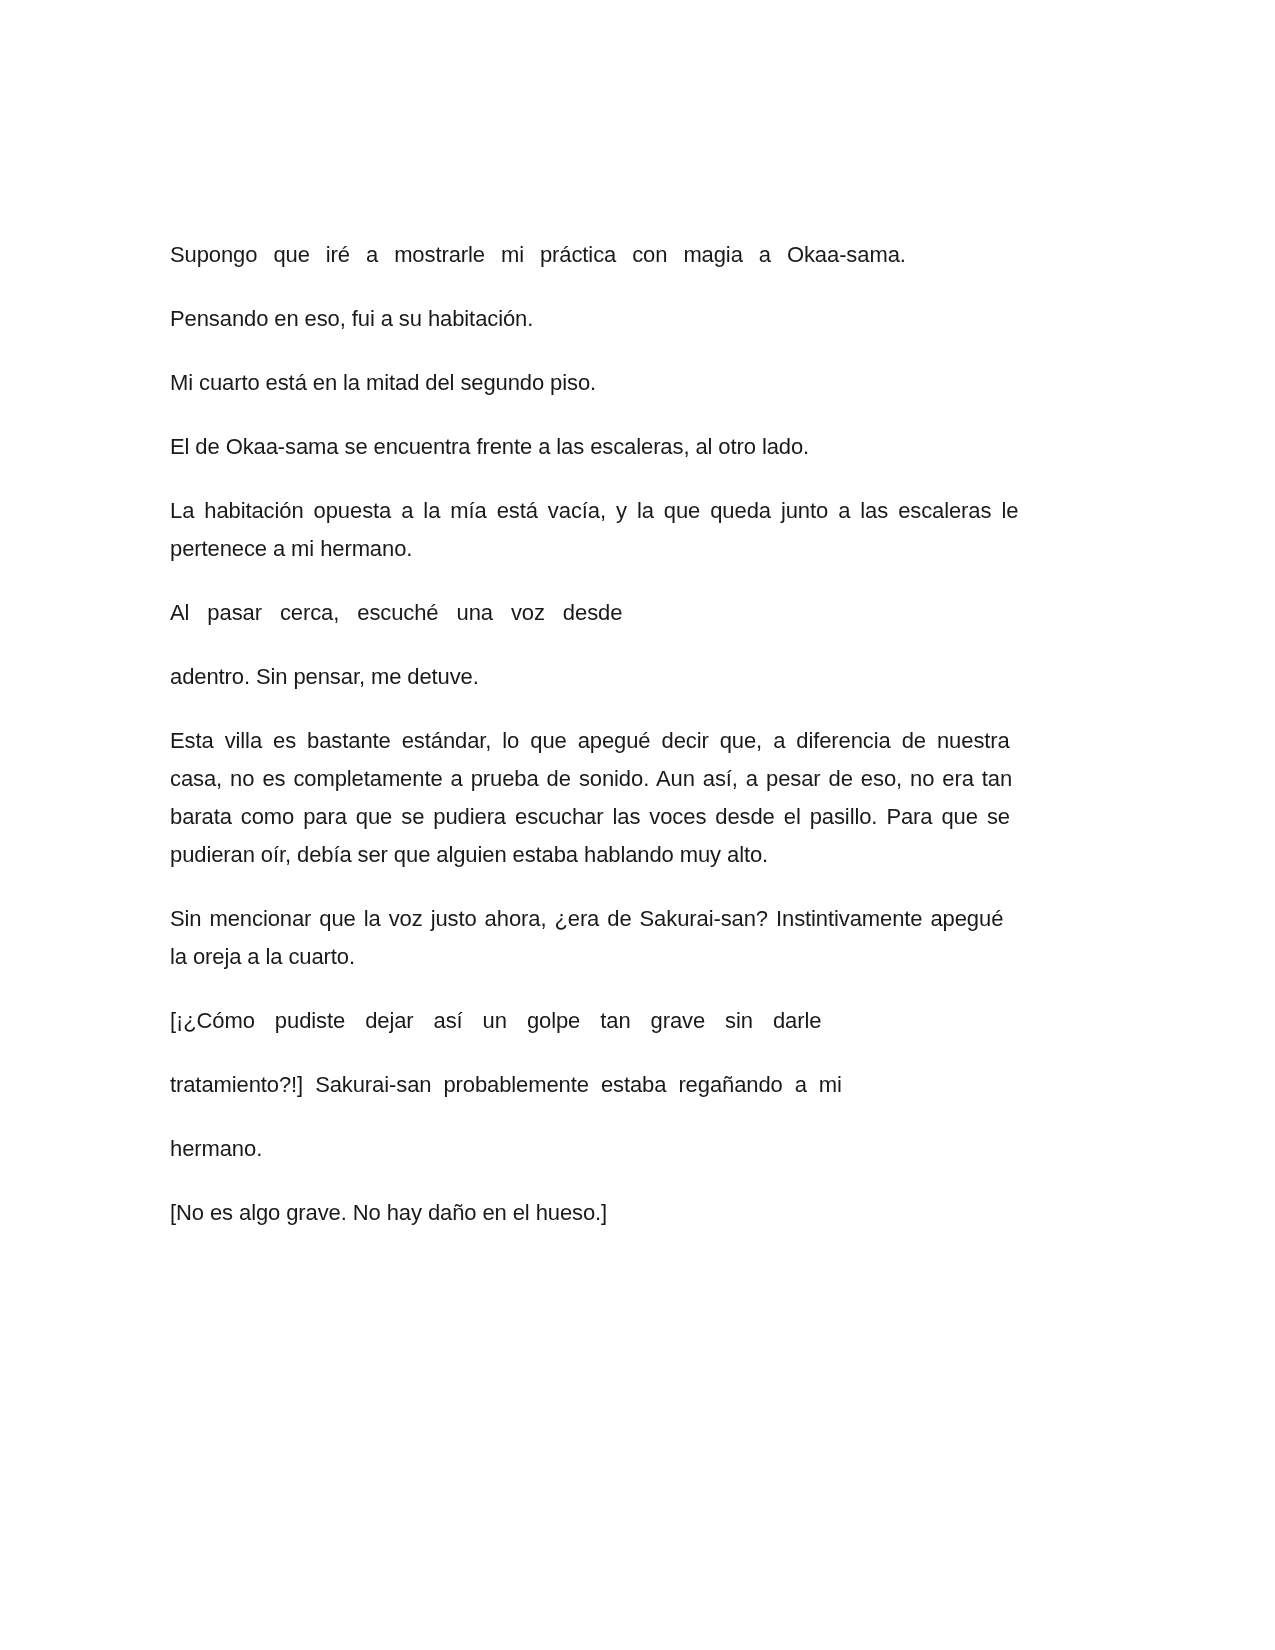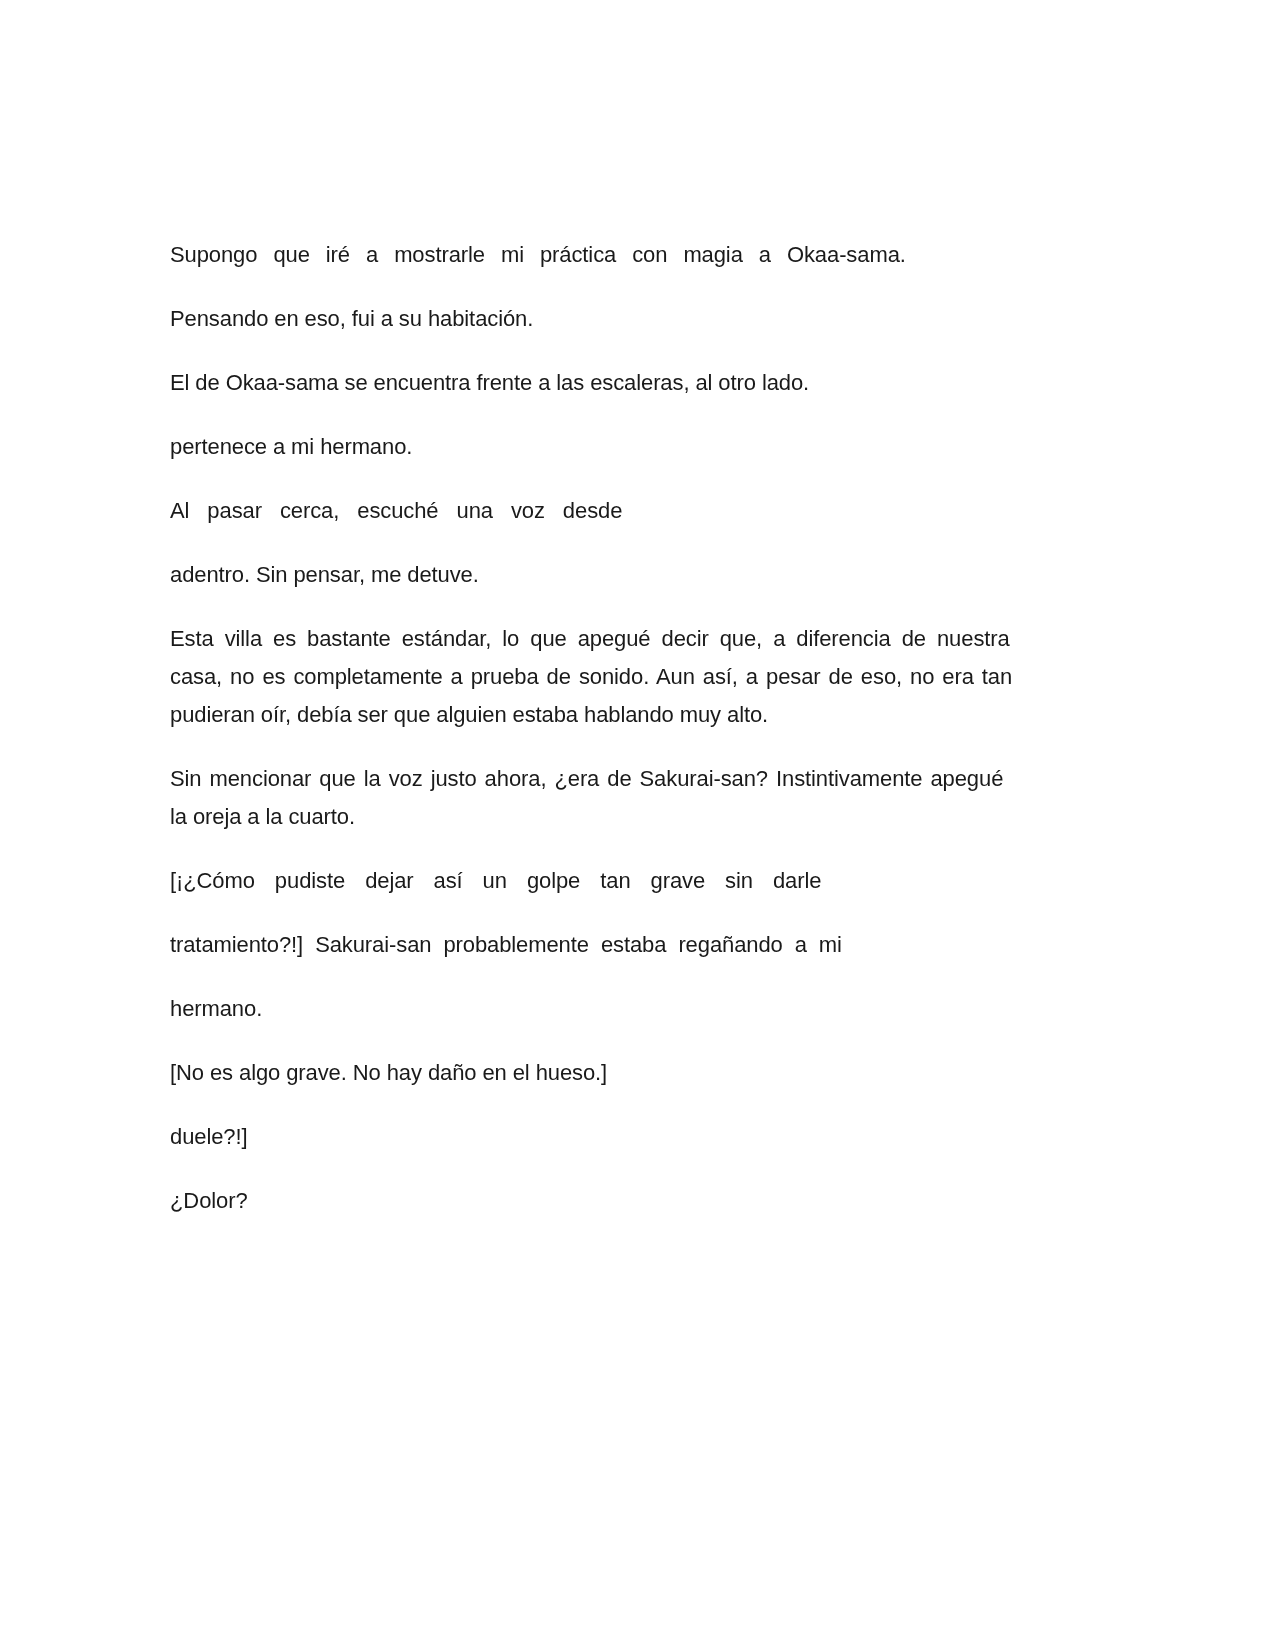--- a/index.html
+++ b/index.html
@@ -39,40 +39,45 @@
   <div class="content">
 
     <div class="para">
       <div class="line" style="word-spacing:10px">Supongo que iré a mostrarle mi práctica con magia a Okaa-sama.</div>
     </div>
 
     <div class="para">
       <div class="line">Pensando en eso, fui a su habitación.</div>
     </div>
 
+    <div class="para">
+      <div class="line">Mi cuarto está en la mitad del segundo piso.</div>
+    </div>
 
     <div class="para">
       <div class="line">El de Okaa-sama se encuentra frente a las escaleras, al otro lado.</div>
     </div>
 
     <div class="para">
+      <div class="line" style="word-spacing:4px">La habitación opuesta a la mía está vacía, y la que queda junto a las escaleras le</div>
       <div class="line">pertenece a mi hermano.</div>
     </div>
 
     <div class="para">
       <div class="line" style="word-spacing:12px">Al pasar cerca, escuché una voz desde</div>
     </div>
 
     <div class="para">
       <div class="line">adentro. Sin pensar, me detuve.</div>
     </div>
 
     <div class="para">
       <div class="line" style="word-spacing:5px">Esta villa es bastante estándar, lo que apegué decir que, a diferencia de nuestra</div>
       <div class="line" style="word-spacing:2px">casa, no es completamente a prueba de sonido. Aun así, a pesar de eso, no era tan</div>
+      <div class="line" style="word-spacing:3px">barata como para que se pudiera escuchar las voces desde el pasillo. Para que se</div>
       <div class="line">pudieran oír, debía ser que alguien estaba hablando muy alto.</div>
     </div>
 
     <div class="para">
       <div class="line" style="word-spacing:2px">Sin mencionar que la voz justo ahora, ¿era de Sakurai-san? Instintivamente apegué</div>
       <div class="line">la oreja a la cuarto.</div>
     </div>
 
     <div class="para">
       <div class="line" style="word-spacing:14px">[¡¿Cómo pudiste dejar así un golpe tan grave sin darle</div>

